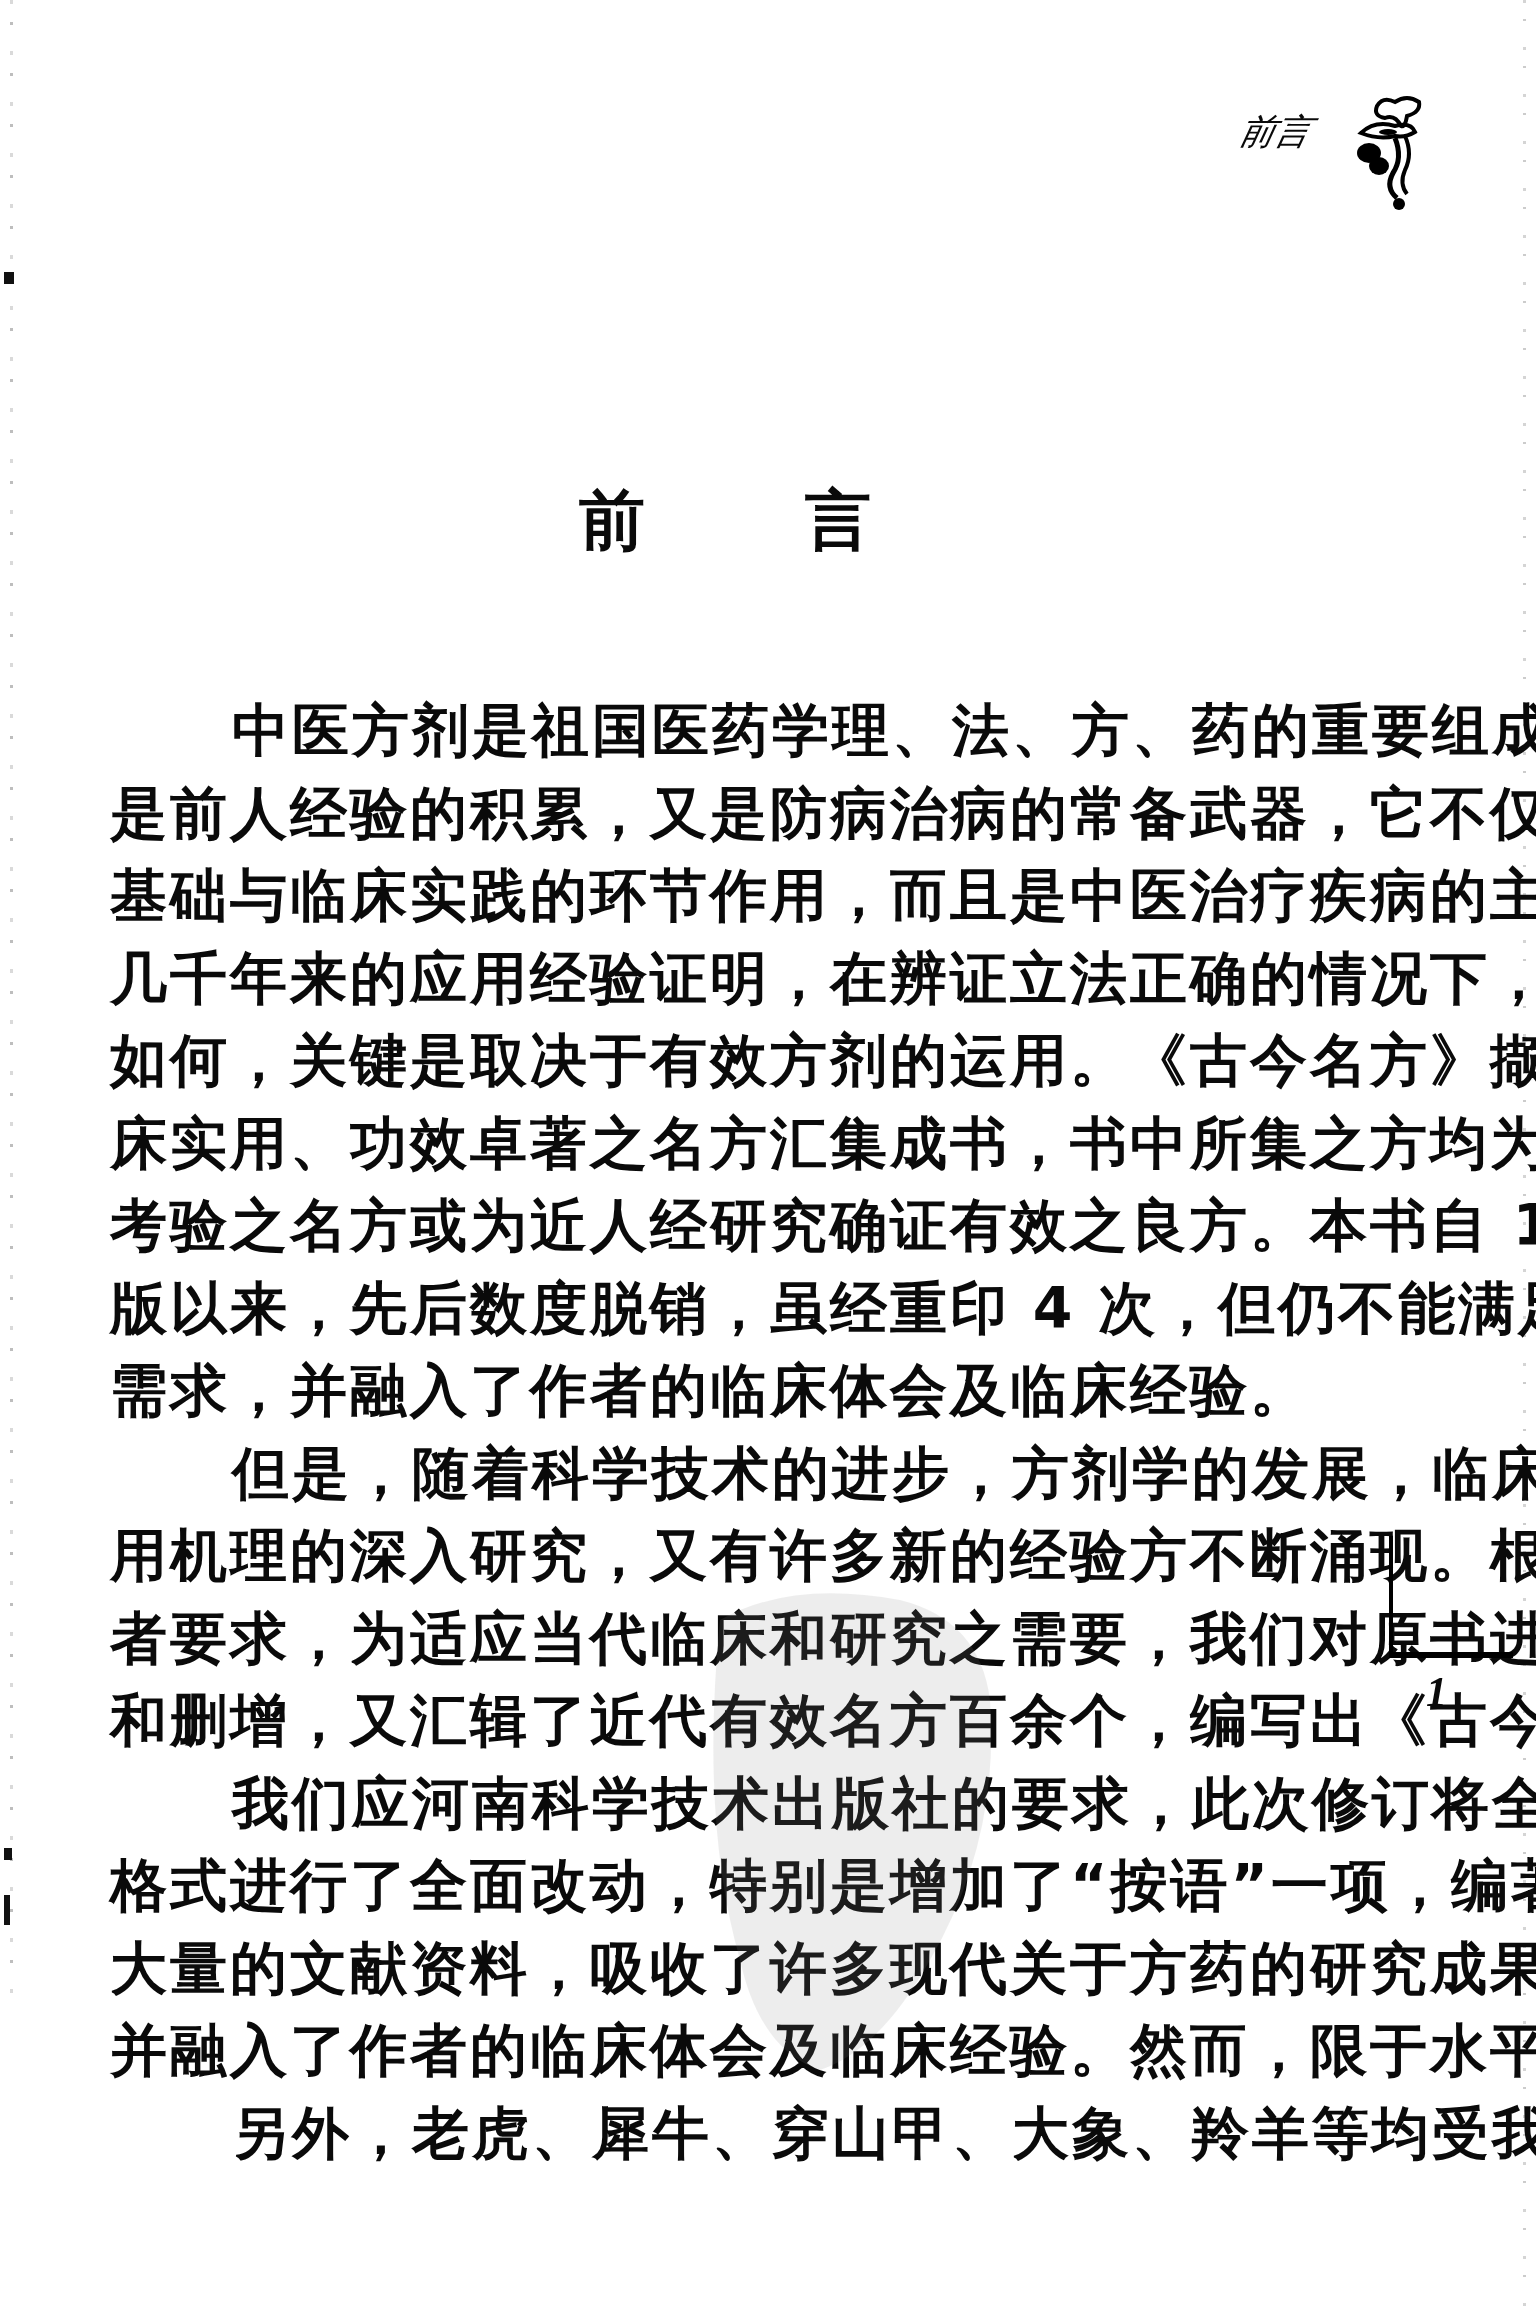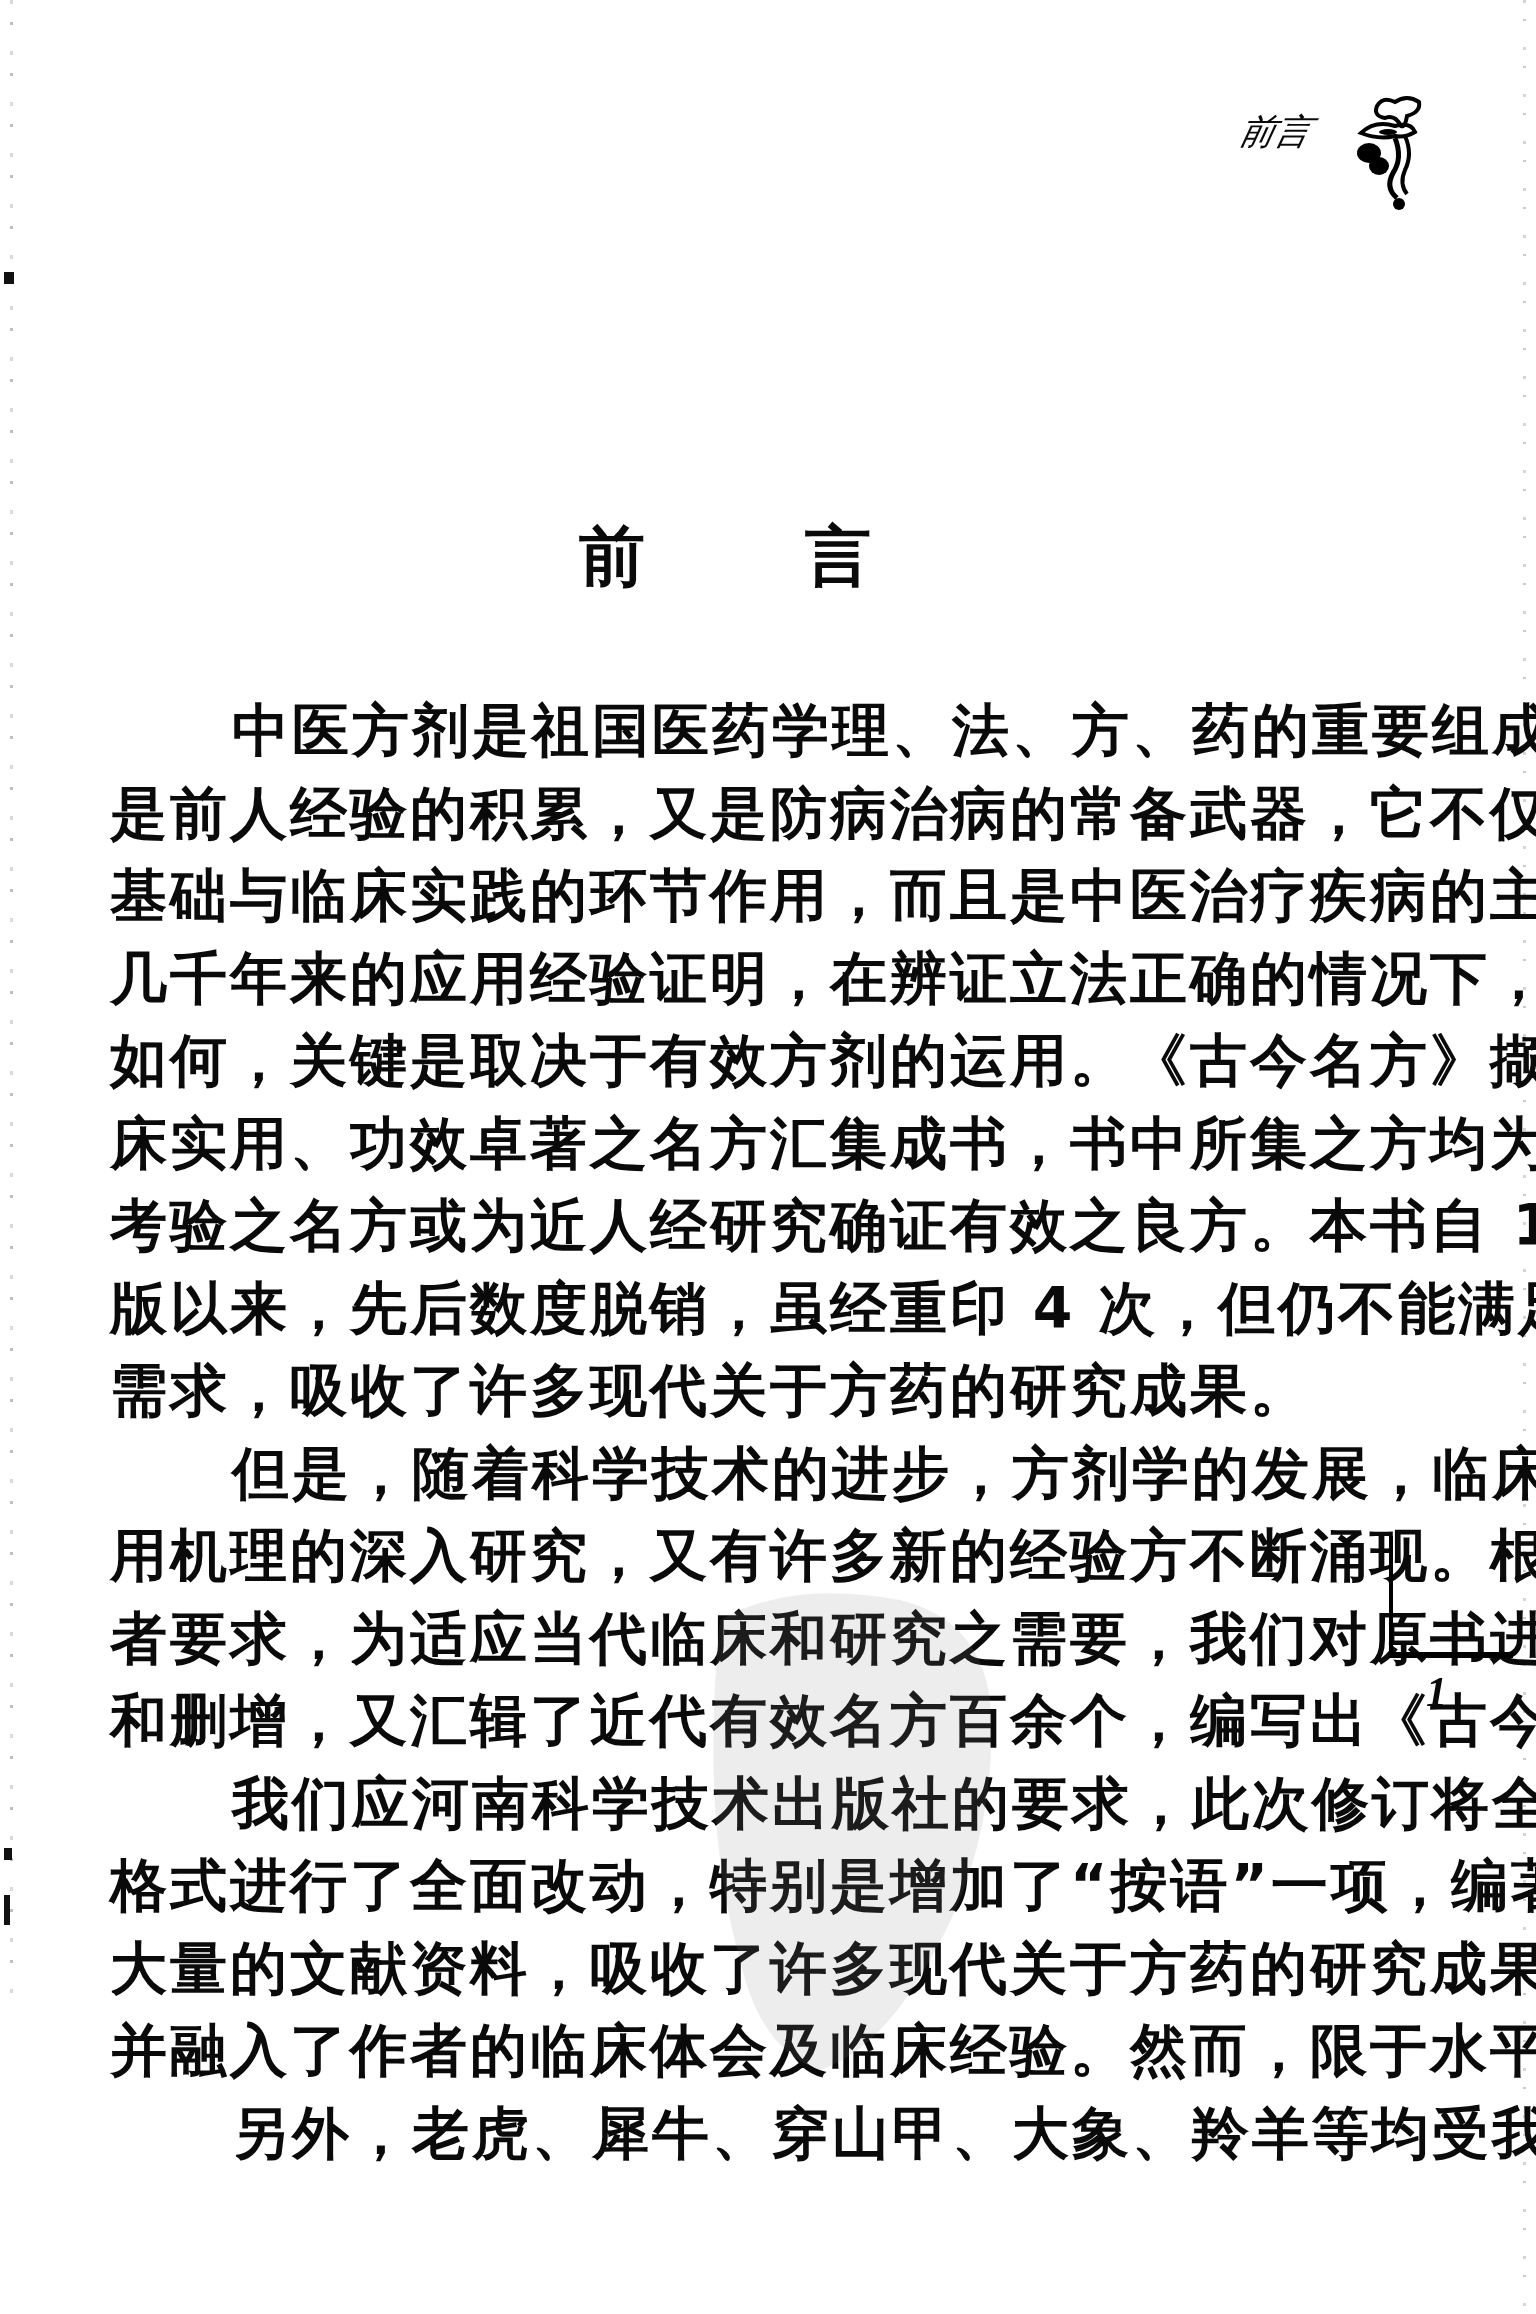--- a/index.html
+++ b/index.html
@@ -10,21 +10,21 @@
   .edge-left { position: absolute; left: 10px; top: 0; width: 3px; height: 2000px;
     background: repeating-linear-gradient(to bottom, #bbb 0 4px, transparent 4px 22px, #888 22px 25px, transparent 25px 51px); opacity: .55; }
   .edge-right { position: absolute; left: 1523px; top: 0; width: 3px; height: 2314px;
     background: repeating-linear-gradient(to bottom, #aaa 0 3px, transparent 3px 19px, #999 19px 21px, transparent 21px 47px); opacity: .5; }
   .edge-mark { position: absolute; left: 4px; width: 10px; height: 12px; background: #111; }
 
   .running-head { position: absolute; left: 1240px; top: 108px; font-size: 36px; font-style: italic;
     font-family: "DejaVu Sans", "Liberation Sans", sans-serif; letter-spacing: -1px; transform: skewX(-12deg); }
   .ornament { position: absolute; left: 1355px; top: 88px; width: 80px; height: 125px; }
 
-  .title { position: absolute; top: 512px; left: 0; width: 1450px; text-align: center; font-size: 66px; font-weight: bold;
+  .title { position: absolute; top: 476px; left: 0; width: 1450px; text-align: center; font-size: 66px; font-weight: bold;
     font-family: "DejaVu Serif", "Liberation Serif", serif; }
   .title span { display: inline-block; }
   .title .gap { width: 160px; }
 
   .body-text { position: absolute; left: 110px; top: 689px; width: 1240px; }
   .line { height: 82.5px; line-height: 82.5px; font-size: 57px; font-weight: bold; white-space: nowrap;
     font-family: "DejaVu Sans", "Liberation Sans", sans-serif; letter-spacing: 3px; }
   .line.indent { padding-left: 122px; }
 
   .bracket-v { position: absolute; left: 1389px; top: 1536px; width: 4px; height: 122px; background: #000; }
@@ -64,21 +64,21 @@
 
   <div class="body-text">
     <div class="line indent">中医方剂是祖国医药学理、法、方、药的重要组成部分，既</div>
     <div class="line">是前人经验的积累，又是防病治病的常备武器，它不仅起着中医</div>
     <div class="line">基础与临床实践的环节作用，而且是中医治疗疾病的主要方法。</div>
     <div class="line">几千年来的应用经验证明，在辨证立法正确的情况下，临床疗效</div>
     <div class="line">如何，关键是取决于有效方剂的运用。《古今名方》撷取古今临</div>
     <div class="line">床实用、功效卓著之名方汇集成书，书中所集之方均为古人历经</div>
     <div class="line">考验之名方或为近人经研究确证有效之良方。本书自 1983 年出</div>
     <div class="line">版以来，先后数度脱销，虽经重印 4 次，但仍不能满足各地读者</div>
-    <div class="line">需求，吸收了许多现代关于方药的研究成果。</div>
+    <div class="line">需求，并融入了作者的临床体会及临床经验。</div>
 
     <div class="line indent">但是，随着科学技术的进步，方剂学的发展，临床和成方作</div>
     <div class="line">用机理的深入研究，又有许多新的经验方不断涌现。根据广大读</div>
     <div class="line">者要求，为适应当代临床和研究之需要，我们对原书进行了调整</div>
     <div class="line">和删增，又汇辑了近代有效名方百余个，编写出《古今名方》第</div>
 
     <div class="line indent">我们应河南科学技术出版社的要求，此次修订将全书内容、</div>
     <div class="line">格式进行了全面改动，特别是增加了“按语”一项，编著者参考</div>
     <div class="line">大量的文献资料，吸收了许多现代关于方药的研究成果、进展，</div>
     <div class="line">并融入了作者的临床体会及临床经验。然而，限于水平，难免仍</div>

